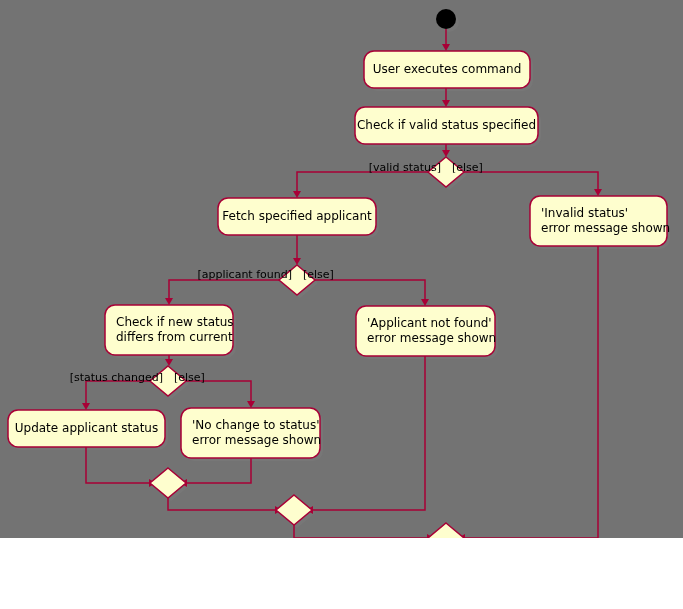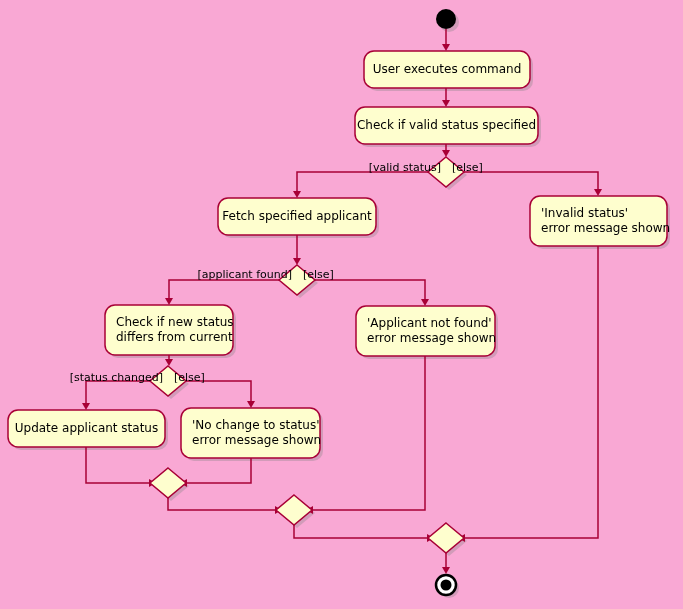--- a/index.html
+++ b/index.html
@@ -3,22 +3,22 @@
 <meta charset="utf-8">
 <style>
   html, body {
     margin: 0;
     padding: 0;
     background: #ffffff;
   }
   #diagram-root {
     position: relative;
     width: 683px;
-    height: 609px;
-    background: #f9a8d4;
+    height: 538px;
+    background: #737373;
     font-family: "DejaVu Sans", sans-serif;
     overflow: hidden;
   }
   svg#activity-diagram {
     display: block;
     width: 683px;
     height: 609px;
   }
   .node-shape {
     fill: #FEFECE;

